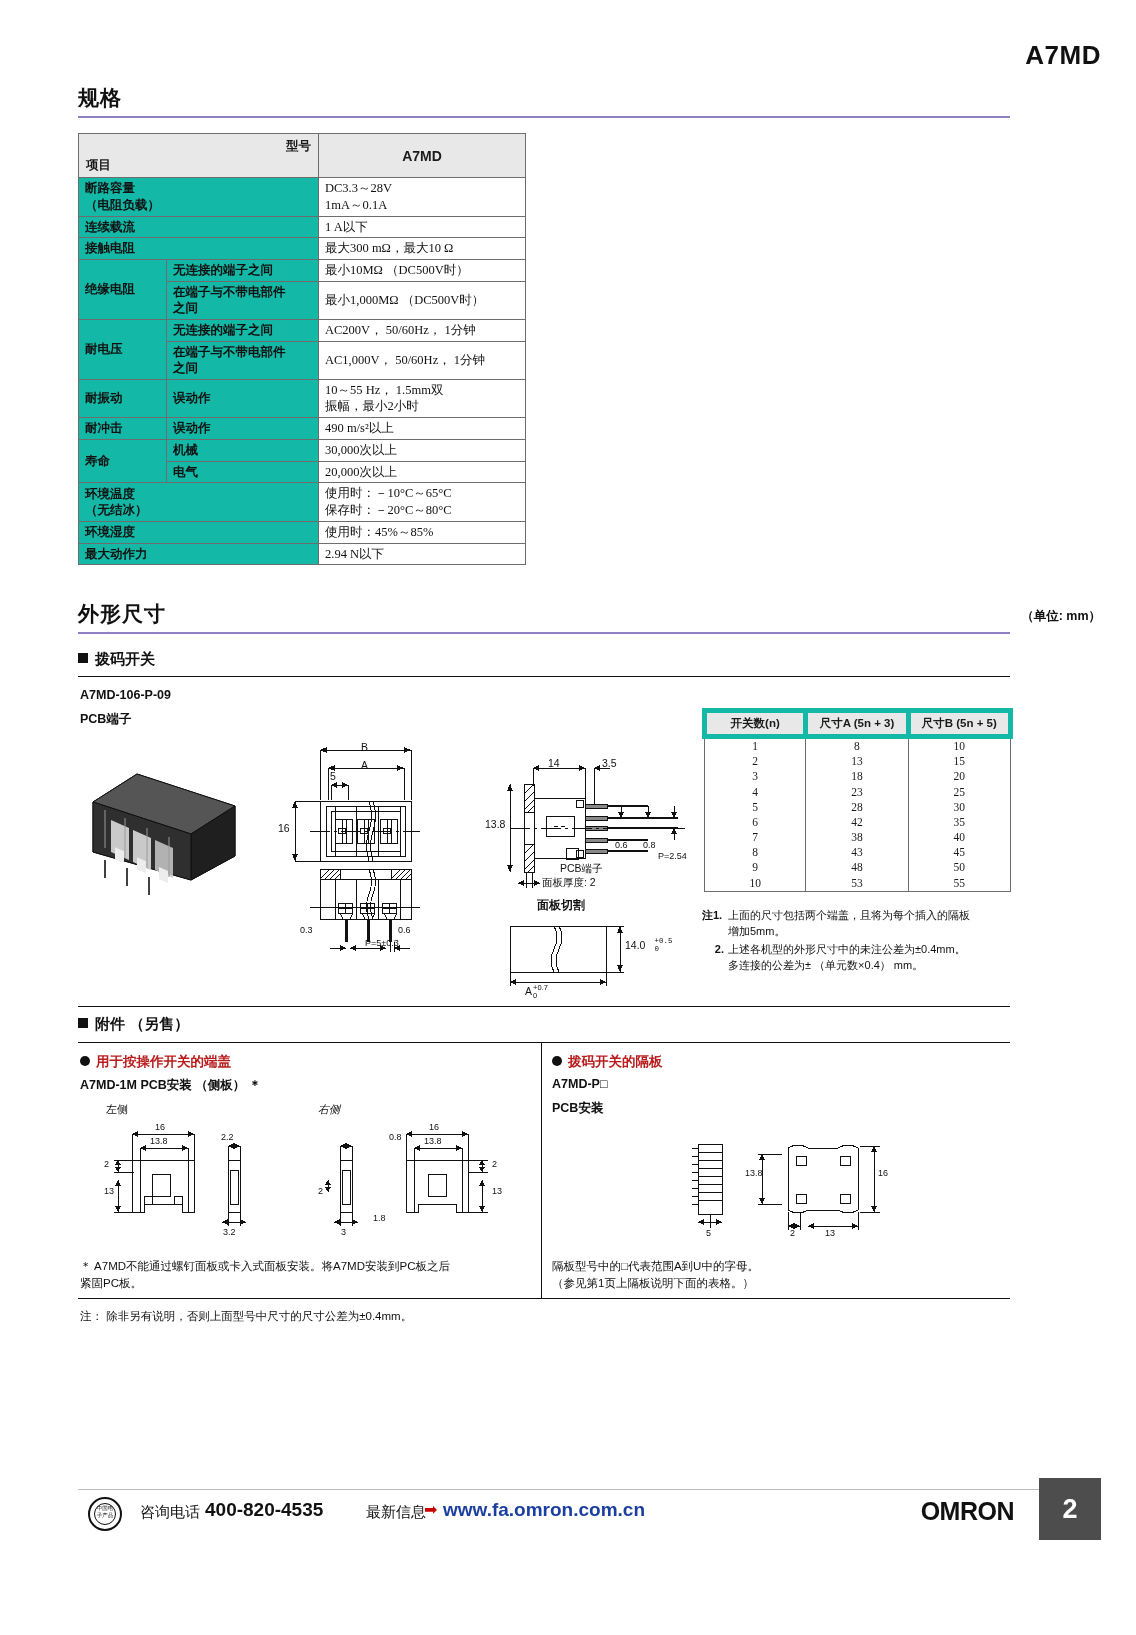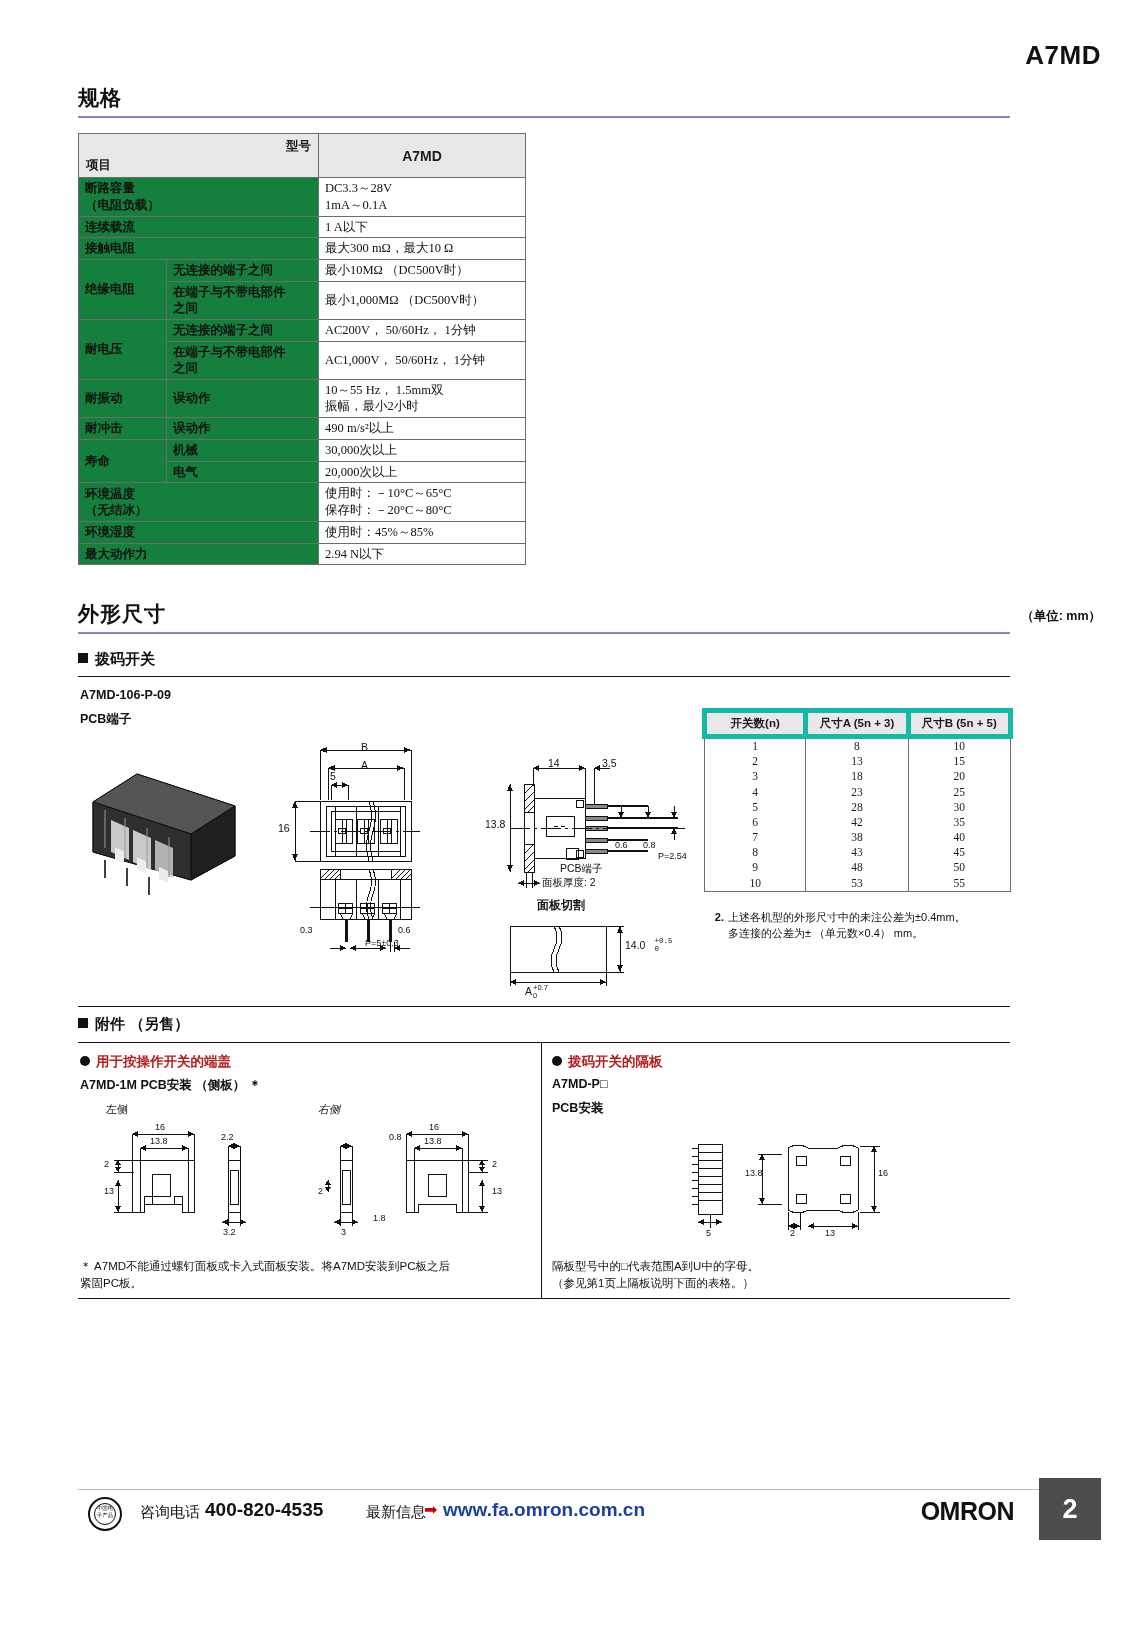--- a/index.html
+++ b/index.html
@@ -33,21 +33,21 @@
 
   .dot-h { position:absolute; font-size:13.5px; font-weight:bold; color:#b91c1c; }
   .dot-h .dot { display:inline-block; width:10px; height:10px; border-radius:50%; background:#111; margin-right:6px; vertical-align:0px;}
 
   .bold-lbl { position:absolute; font-size:12.5px; font-weight:bold; color:#111; }
   .plain-lbl { position:absolute; font-size:11px; color:#111; }
 
   
   table.spec { position:absolute; left:78px; top:133px; width:448px; border-collapse:collapse; }
   table.spec td { border:1px solid #6d6d6d; padding:2px 6px; vertical-align:middle; }
-  table.spec td.k { background:#15803d; font-weight:bold; font-size:12.5px; line-height:1.32; color:#111; }
+  table.spec td.k { background:#14b8a6; font-weight:bold; font-size:12.5px; line-height:1.32; color:#111; }
   table.spec td.v { background:#fff; font-size:12.5px; line-height:1.34; font-family:"Liberation Serif","DejaVu Serif",serif; color:#111; }
   table.spec td.hdr-l { background:#e8e8e8; font-weight:bold; font-size:12.5px; height:44px; position:relative; }
   table.spec td.hdr-r { background:#e8e8e8; font-weight:bold; font-size:14px; text-align:center; }
   .hdr-model { position:absolute; right:7px; top:4px; }
   .hdr-item  { position:absolute; left:7px; bottom:3px; }
 
   
   table.cnt { position:absolute; left:702px; top:708px; width:311px; border-collapse:collapse;
               font-family:"Liberation Serif","DejaVu Serif",serif; }
   table.cnt th { background:#e8e8e8; border:5px solid #14b8a6; font-size:11.5px; font-weight:bold;
@@ -512,20 +512,25 @@
         </tr>
     <tr class="last">
           <td>10</td>
           <td>53</td>
           <td>55</td>
         </tr>
   </tbody>
     </table>
 
   <div class="tbl-note">
+    <div class="row">
+      <span class="num">注1.</span>
+      <span style="white-space:pre-line">上面的尺寸包括两个端盖，且将为每个插入的隔板
+增加5mm。</span>
+    </div>
     <div class="row" style="margin-top:2px">
       <span class="num2">2.</span>
       <span style="white-space:pre-line">上述各机型的外形尺寸中的未注公差为±0.4mm。
 多连接的公差为± （单元数×0.4） mm。</span>
     </div>
   </div>
 
   <div class="sub-rule" style="left:78px; top:1006px; width:932px;"></div>
   <div class="sub-h" style="left:78px; top:1015px;">
     <span class="bullet"></span><span>附件 （另售）</span>
@@ -724,20 +729,21 @@
   </svg>
   <div class="dimS" style="left:745px; top:1168px;">13.8</div>
   <div class="dimS" style="left:878px; top:1168px;">16</div>
   <div class="dimS" style="left:706px; top:1228px;">5</div>
   <div class="dimS" style="left:790px; top:1228px;">2</div>
   <div class="dimS" style="left:825px; top:1228px;">13</div>
 
   <div class="foot-note" style="left:552px; top:1258px; width:440px; white-space:pre-line;">隔板型号中的□代表范围A到U中的字母。
 （参见第1页上隔板说明下面的表格。）</div>
 
+  <div class="foot-note" style="left:80px; top:1308px; width:700px;">注： 除非另有说明，否则上面型号中尺寸的尺寸公差为±0.4mm。</div>
 
   <div class="footer-rule"></div>
   <div class="foot-seal"></div>
   <div class="seal-txt">
     <span>中国电</span><br>
     <span>子产品</span>
   </div>
   <div class="foot-txt" style="left:140px; top:1503px;">咨询电话</div>
   <div class="foot-txt foot-phone" style="left:205px; top:1499px;">400-820-4535</div>
   <div class="foot-txt" style="left:366px; top:1503px;">最新信息</div>

